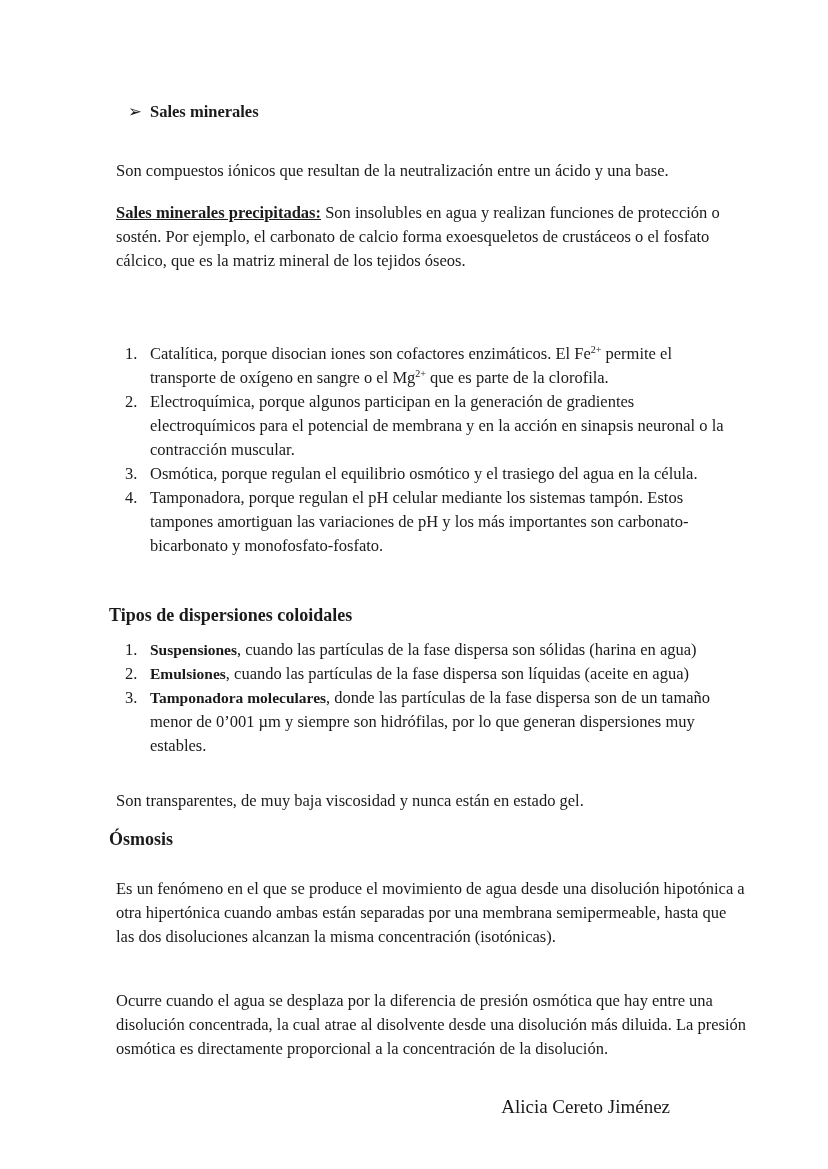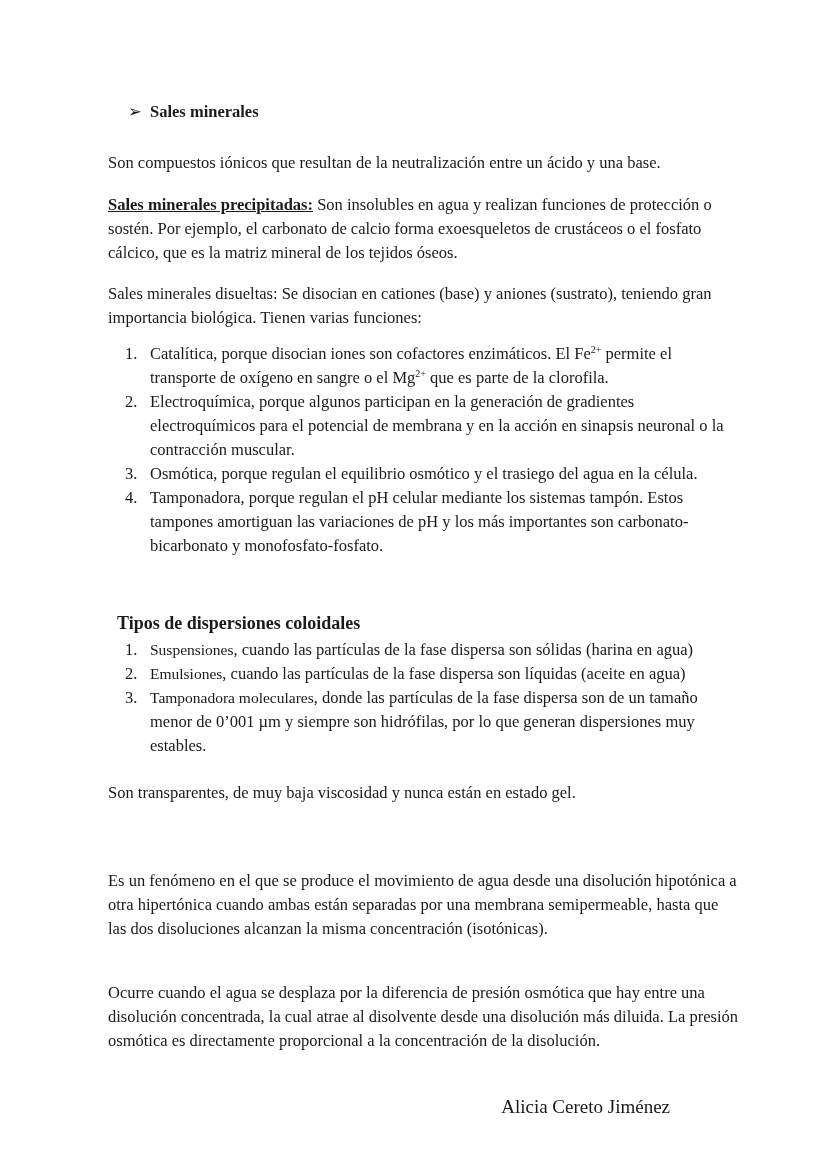--- a/index.html
+++ b/index.html
@@ -5,46 +5,45 @@
     html, body { margin: 0; padding: 0; background: #ffffff; }
     body {
       width: 828px; height: 1169px; position: relative; overflow: hidden;
       font-family: "Liberation Serif", "DejaVu Serif", serif;
       color: #1a1a1a;
       font-size: 16.5px;
       line-height: 24px;
     }
     .page { position: absolute; left: 0; top: 0; width: 772px; height: 1169px; }
     .content { position: absolute; left: 101px; width: 630px; }
-    p { margin: 7px; font-family: Liberation Serif, serif; }
+    p { margin: 15px; font-family: Liberation Serif, serif; }
     .bullet-heading { position: absolute; left: 128px; top: 100px; font-weight: bold; font-size: 16.5px; }
     .bullet-heading .arrow { display: inline-block; width: 22px; font-weight: normal; }
     .ul-label { font-weight: bold; text-decoration: underline; text-align: right; }
     ol { margin: 0; padding: 0; list-style: none; }
     ol li { position: relative; padding-left: 49px; }
     ol li .num { position: absolute; left: 24px; top: 0; }
     sup { font-size: 10px; line-height: 0; vertical-align: 6px; }
-    h2 { margin: 16px; font-size: 18px; font-weight: bold; line-height: 26px; }
-    .b { font-weight: normal; font-size: 15.5px; }
+    h2 { margin: 8px; font-size: 18px; font-weight: bold; line-height: 26px; }
+    .b { font-weight: bold; font-size: 15.5px; }
     .footer { position: absolute; right: 102px; top: 1095px; font-size: 19px; }
   </style>
 </head>
 <body>
 
 <div class="page">
 
   <div class="bullet-heading">
     <span class="arrow">➢</span><span>Sales minerales</span>
   </div>
 
   <p class="content" style="top:144px;">Son compuestos iónicos que resultan de la neutralización entre un ácido y una base.</p>
 
   <p class="content" style="top:186px;"><span class="ul-label">Sales minerales precipitadas:</span><span> Son insolubles en agua y realizan funciones de protección o sostén. Por ejemplo, el carbonato de calcio forma exoesqueletos de crustáceos o el fosfato cálcico, que es la matriz mineral de los tejidos óseos.</span></p>
 
-  <p class="content" style="top:275px;">Sales minerales disueltas: Se disocian en cationes (base) y aniones (sustrato), teniendo gran importancia biológica. Tienen varias funciones:</p>
 
   <ol class="content" style="top:342px;">
     <li>
       <span class="num">1.</span><span>Catalítica, porque disocian iones son cofactores enzimáticos. El Fe</span><sup>2+</sup><span> permite el transporte de oxígeno en sangre o el Mg</span><sup>2+</sup><span> que es parte de la clorofila.</span>
     </li>
     <li>
       <span class="num">2.</span><span>Electroquímica, porque algunos participan en la generación de gradientes electroquímicos para el potencial de membrana y en la acción en sinapsis neuronal o la contracción muscular.</span>
     </li>
     <li>
       <span class="num">3.</span><span>Osmótica, porque regulan el equilibrio osmótico y el trasiego del agua en la célula.</span>
@@ -63,20 +62,21 @@
     <li>
       <span class="num">2.</span><span class="b">Emulsiones</span><span>, cuando las partículas de la fase dispersa son líquidas (aceite en agua)</span>
     </li>
     <li>
       <span class="num">3.</span><span class="b">Tamponadora moleculares</span><span>, donde las partículas de la fase dispersa son de un tamaño menor de 0’001 µm y siempre son hidrófilas, por lo que generan dispersiones muy estables.</span>
     </li>
   </ol>
 
   <p class="content" style="top:774px;">Son transparentes, de muy baja viscosidad y nunca están en estado gel.</p>
 
+  <h2 class="content" style="top:818px;">Ósmosis</h2>
 
   <p class="content" style="top:974px;">Ocurre cuando el agua se desplaza por la diferencia de presión osmótica que hay entre una disolución concentrada, la cual atrae al disolvente desde una disolución más diluida. La presión osmótica es directamente proporcional a la concentración de la disolución.</p>
 
   <p class="content" style="top:862px;">Es un fenómeno en el que se produce el movimiento de agua desde una disolución hipotónica a otra hipertónica cuando ambas están separadas por una membrana semipermeable, hasta que las dos disoluciones alcanzan la misma concentración (isotónicas).</p>
 
   <div class="footer">Alicia Cereto Jiménez</div>
 
 </div>
 
 </body></html>

